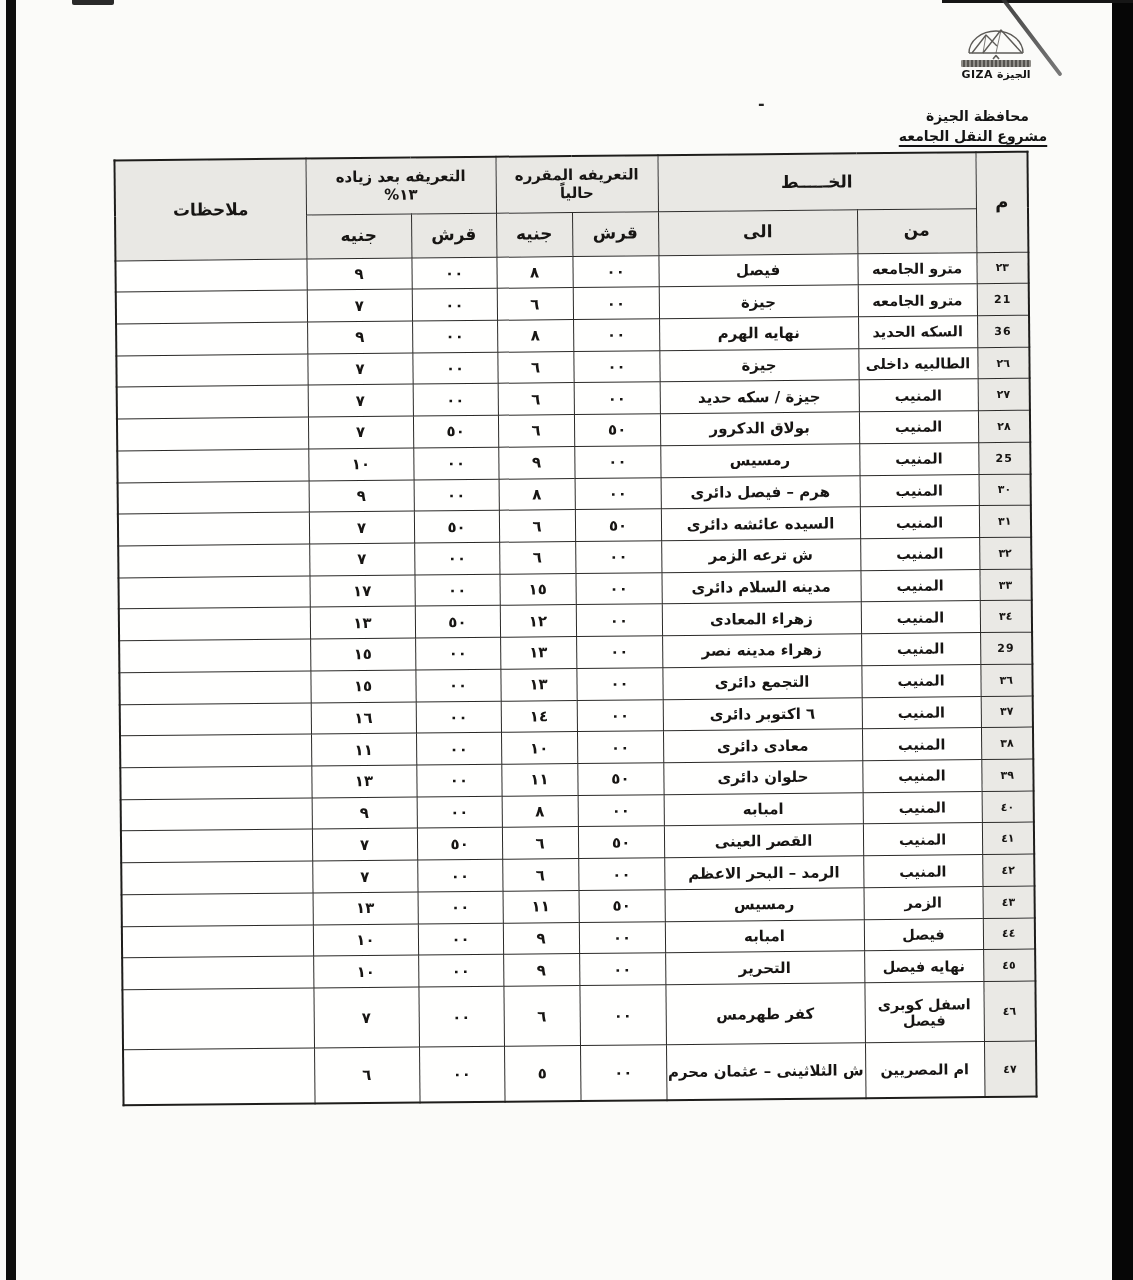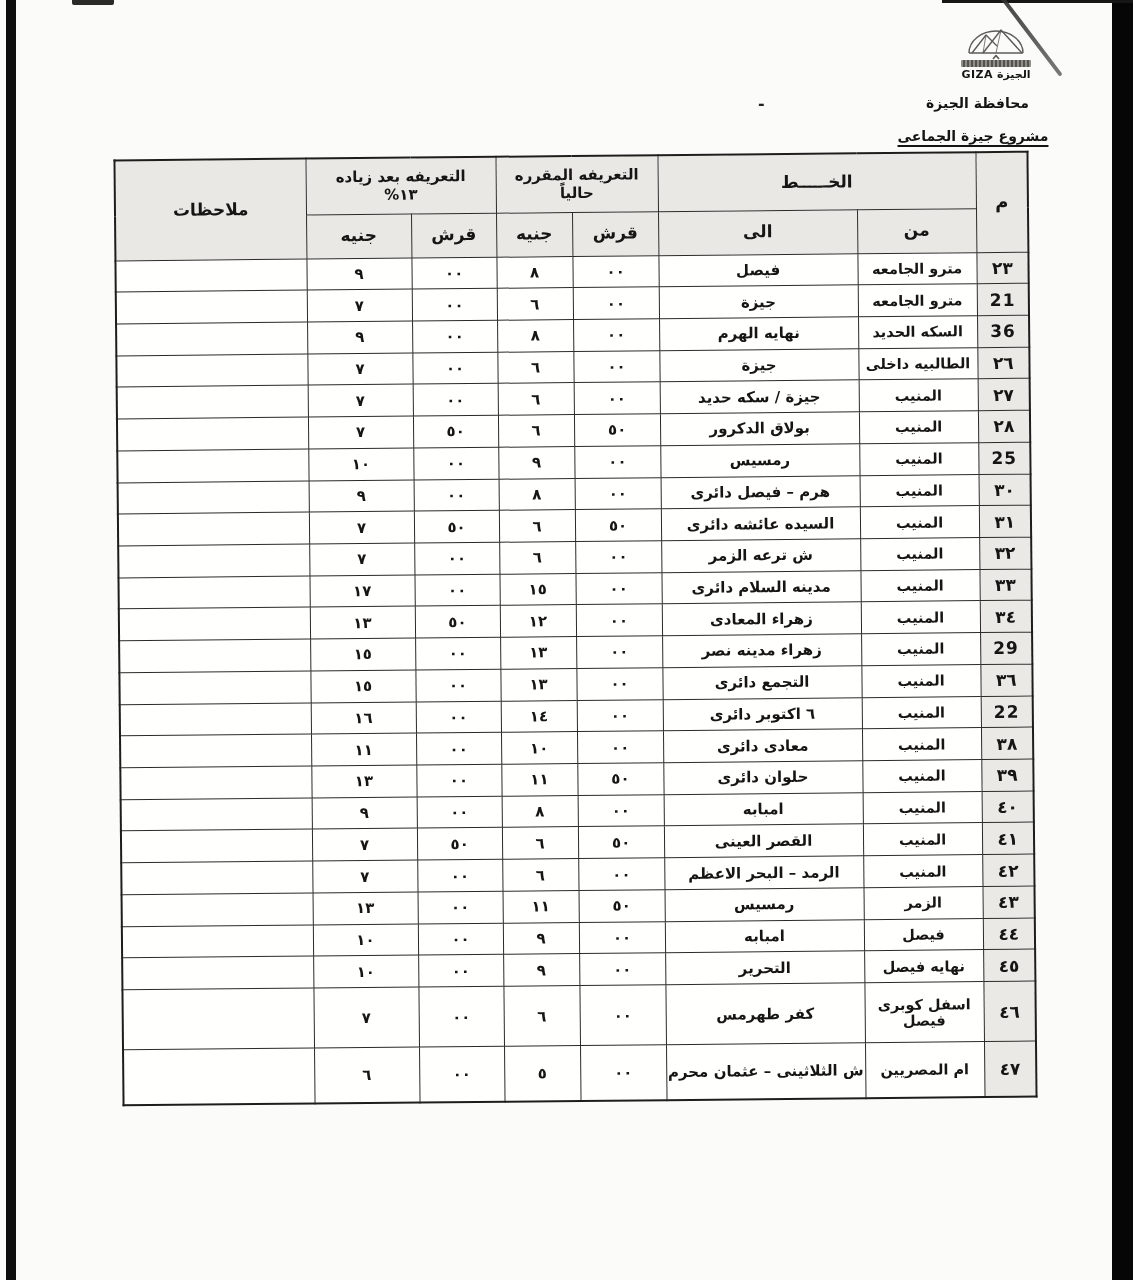--- a/index.html
+++ b/index.html
@@ -15,38 +15,38 @@
     background:linear-gradient(90deg,#2f2f2f,#6b6b6b);transform:rotate(52.8deg);
     transform-origin:left top;border-radius:2px;opacity:.9;}
 
   
   .letterhead{position:absolute;left:880px;top:18px;width:170px;text-align:center;}
   .logo{position:absolute;left:77px;top:4px;width:78px;}
   .logo svg{display:block;margin:0 auto;}
   .logo-band{height:7px;width:70px;margin:-2px auto 1px auto;border-radius:1px;
     background:repeating-linear-gradient(90deg,#8f8d88 0 2px,#55534f 2px 4px);}
   .logo-caption{font-size:11px;font-weight:700;letter-spacing:.5px;white-space:nowrap;}
-  .gov-name{position:absolute;left:25px;top:77px;width:145px;font-size:14px;font-weight:700;text-align:center;white-space:nowrap;}
+  .gov-name{position:absolute;left:25px;top:90px;width:145px;font-size:14px;font-weight:700;text-align:center;white-space:nowrap;}
   .project-name{position:absolute;left:8px;top:110px;width:170px;font-size:14px;font-weight:700;text-align:center;white-space:nowrap;
     text-decoration:underline;text-underline-offset:4px;text-decoration-thickness:1.5px;}
   .stray-mark{position:absolute;left:758px;top:94px;font-size:16px;font-weight:700;color:#222;}
 
   
   table.fares{position:absolute;left:118px;top:155px;width:913px;height:947px;
     border-collapse:collapse;table-layout:fixed;direction:rtl;
     transform:rotate(-0.55deg);transform-origin:center center;
     background:#fffffe;}
   table.fares th,table.fares td{border:1.6px solid #2b2a28;padding:0;overflow:hidden;
     text-align:center;vertical-align:middle;font-weight:700;color:#171513;}
   table.fares{border:2.5px solid #1e1d1b;}
   thead th{background:#e9e8e4;font-size:17px;line-height:1.25;}
   thead tr.h1{height:56px;}
   thead tr.h2{height:44px;}
   thead .sub{display:block;font-size:15px;}
-  .c-idx{background:#eae9e5;font-size:17px;letter-spacing:1px;}
+  .c-idx{background:#eae9e5;font-size:11px;letter-spacing:1px;}
   .c-from{font-size:14.5px;}
   .c-to{font-size:15px;}
   .c-num{font-size:15px;letter-spacing:3px;}
   .c-notes{background:#fffffe;}
   tbody tr{height:31.7px;}
   tbody tr:nth-last-child(2){height:60px;}
   tbody tr:nth-last-child(1){height:55px;}
   thead th.th-idx{font-size:18px;}
   thead th.th-line{font-size:17px;letter-spacing:1px;}
 </style>
@@ -71,21 +71,21 @@
           <path d="M38 8 L33 31" stroke-width="0.8"></path>
           <path d="M23 13 L20 31" stroke-width="0.8"></path>
           <path d="M6 31 L60 31"></path>
           <path d="M30 37 L33 33.5 L36 37" stroke-width="1.6"></path>
         </g>
       </svg>
       <div class="logo-band"></div>
       <div class="logo-caption">الجيزة GIZA</div>
     </div>
     <div class="gov-name">محافظة الجيزة</div>
-    <div class="project-name">مشروع جيزة الجماعى</div>
+    <div class="project-name">مشروع النقل الجامعه</div>
   </div>
 
   <div class="stray-mark">-</div>
 
   <table class="fares">
     <colgroup>
       <col style="width:52px">
         <col style="width:119px">
         <col style="width:199px">
       <col style="width:86px">
@@ -252,21 +252,21 @@
           <td class="c-idx">٣٦</td>
           <td class="c-from">المنيب</td>
           <td class="c-to">التجمع دائرى</td>
           <td class="c-num">٠٠</td>
           <td class="c-num">١٣</td>
           <td class="c-num">٠٠</td>
           <td class="c-num">١٥</td>
           <td class="c-notes"></td>
         </tr>
         <tr>
-          <td class="c-idx">22</td>
+          <td class="c-idx">٣٧</td>
           <td class="c-from">المنيب</td>
           <td class="c-to">٦ اكتوبر دائرى</td>
           <td class="c-num">٠٠</td>
           <td class="c-num">١٤</td>
           <td class="c-num">٠٠</td>
           <td class="c-num">١٦</td>
           <td class="c-notes"></td>
         </tr>
         <tr>
           <td class="c-idx">٣٨</td>

